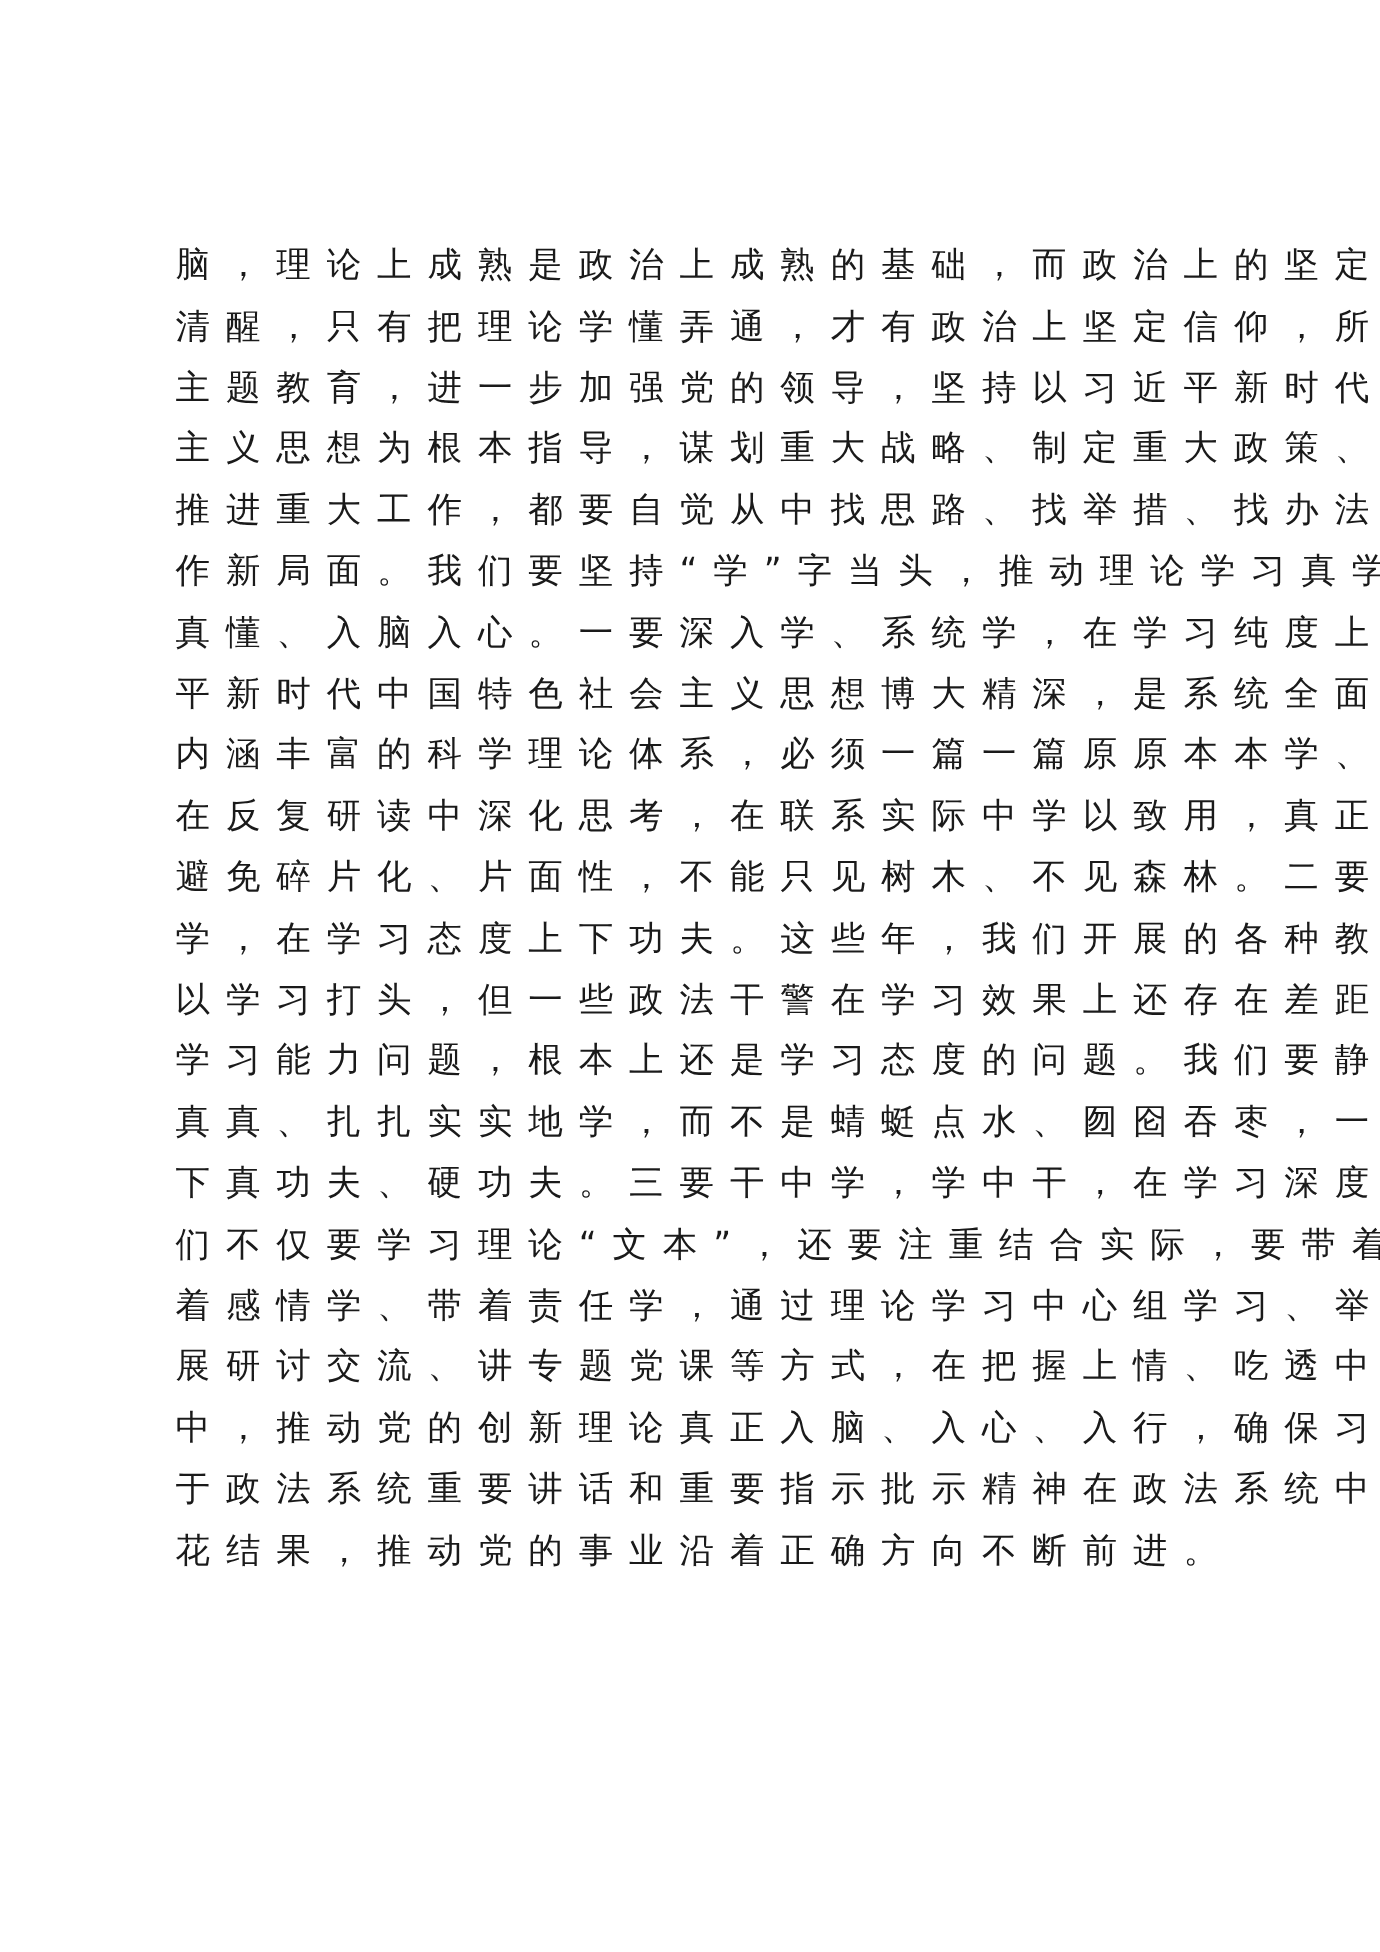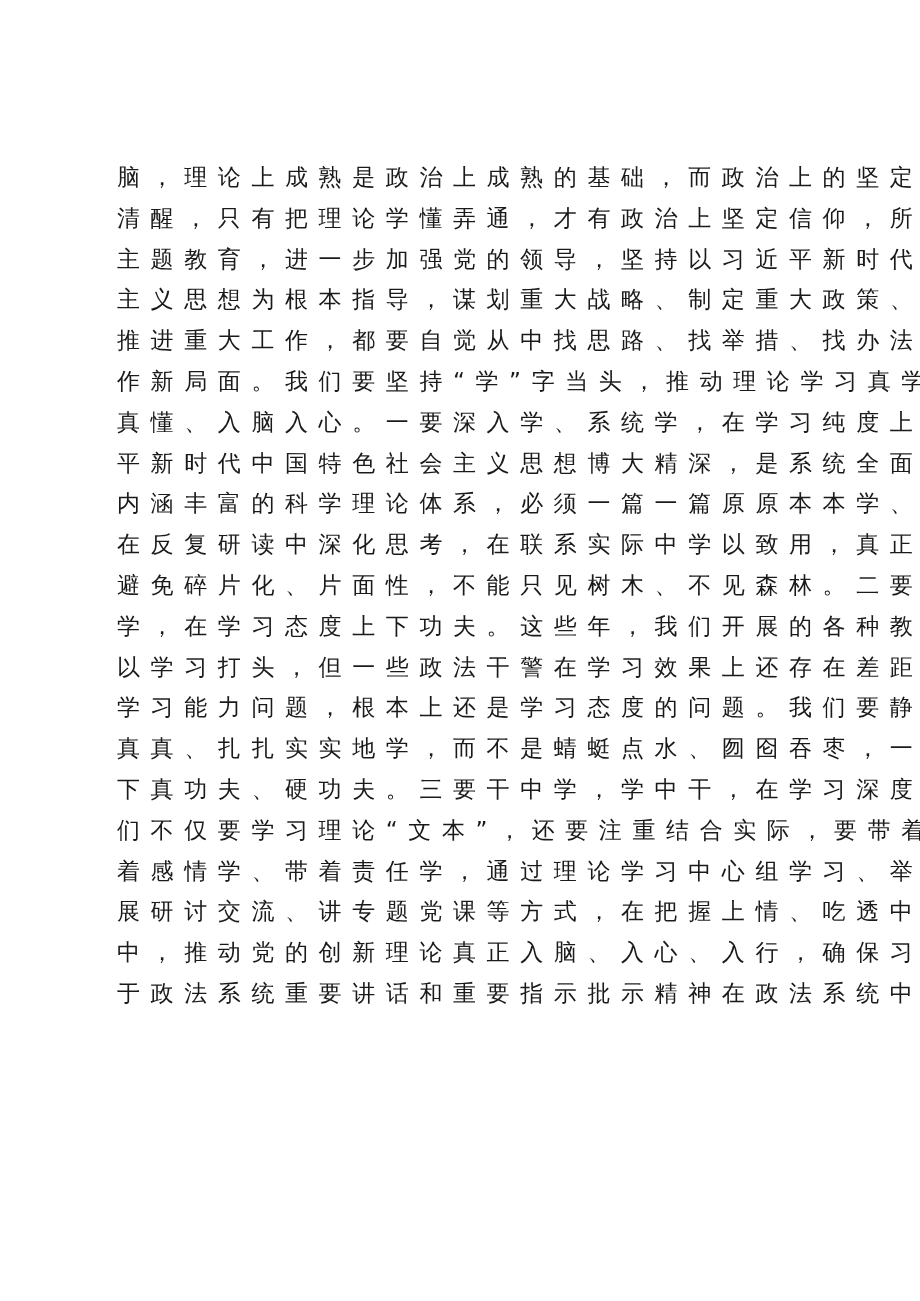--- a/index.html
+++ b/index.html
@@ -56,14 +56,15 @@
     <div class="line">学，在学习态度上下功夫。这些年，我们开展的各种教育实践，都是</div>
     <div class="line">以学习打头，但一些政法干警在学习效果上还存在差距？这不仅仅是</div>
     <div class="line">学习能力问题，根本上还是学习态度的问题。我们要静下心来，认认</div>
     <div class="line">真真、扎扎实实地学，而不是蜻蜓点水、囫囵吞枣，一定要用心体悟、</div>
     <div class="line">下真功夫、硬功夫。三要干中学，学中干，在学习深度上下功夫。我</div>
     <div class="line">们不仅要学习理论“文本”，还要注重结合实际，要带着嘱托学、带</div>
     <div class="line">着感情学、带着责任学，通过理论学习中心组学习、举办读书班、开</div>
     <div class="line">展研讨交流、讲专题党课等方式，在把握上情、吃透中情、了解下情</div>
     <div class="line">中，推动党的创新理论真正入脑、入心、入行，确保习近平总书记关</div>
     <div class="line">于政法系统重要讲话和重要指示批示精神在政法系统中落地生根、开</div>
+    <div class="line">花结果，推动党的事业沿着正确方向不断前进。</div>
   </div>
 </div>
 
 </body></html>

